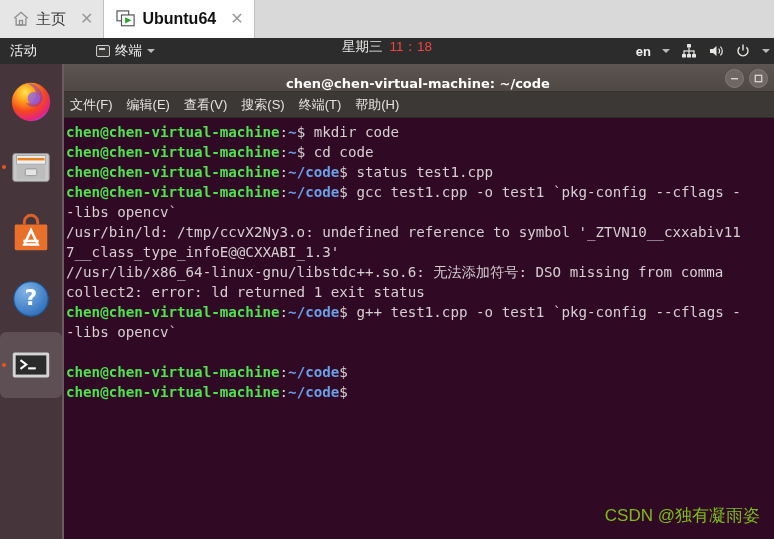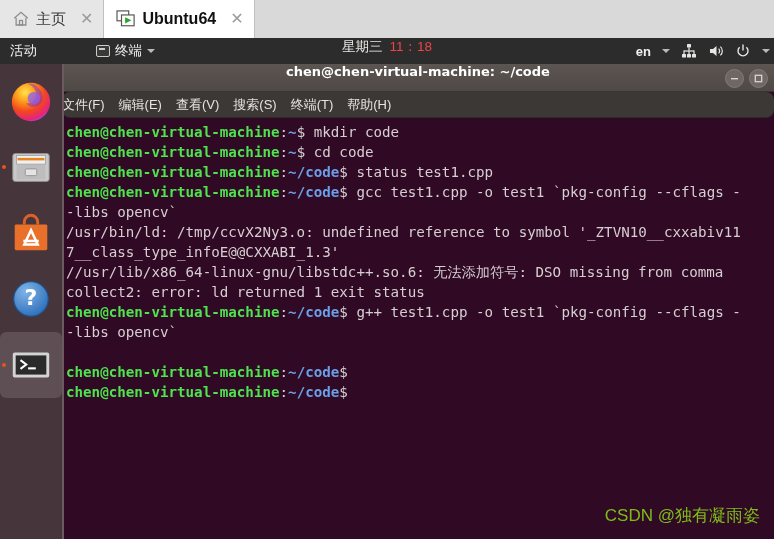--- a/index.html
+++ b/index.html
@@ -90,40 +90,39 @@
 
   
   .term{
     position:absolute;left:62px;top:64px;width:712px;height:475px;
     background:#300a24;overflow:hidden;
   }
   .term-title{
     height:28px;width:712px;
     background:linear-gradient(to bottom,#5c5551,#4f4946);
     border-bottom:1px solid #3b3532;
-    display:flex;align-items:flex-start;justify-content:center;
+    display:flex;align-items:flex-end;justify-content:center;
     position:relative;box-sizing:border-box;
   }
   .term-title-text{
     color:#ffffff;font-size:13px;font-weight:bold;
     font-family:"DejaVu Sans", sans-serif;
   }
   .win-btns{position:absolute;right:6px;top:0;height:28px;display:flex;align-items:center;gap:5px;}
   .win-btn{
     width:17px;height:17px;border-radius:50%;
     background:#6e6763;border:1px solid #817a75;
     display:flex;align-items:center;justify-content:center;
   }
   .win-btn .glyph{display:block;}
   .term-menu{
     height:26px;width:712px;background:#3c3835;
     display:flex;align-items:center;gap:14px;
-    padding-left:0;box-sizing:border-box;
+    padding-left:8px;box-sizing:border-box;
     border-bottom:1px solid #2e2a28;
-    border-radius:8px;
   }
   .term-menu span{color:#e6e3e1;font-size:13px;white-space:nowrap;}
   .term-body{
     width:712px;height:419px;background:#300a24;
     padding:4px 0 0 4px;box-sizing:border-box;
     overflow:hidden;position:relative;
   }
   .tline{
     font-family:"DejaVu Sans Mono","Liberation Mono",monospace;
     font-size:14.2px;line-height:20px;

